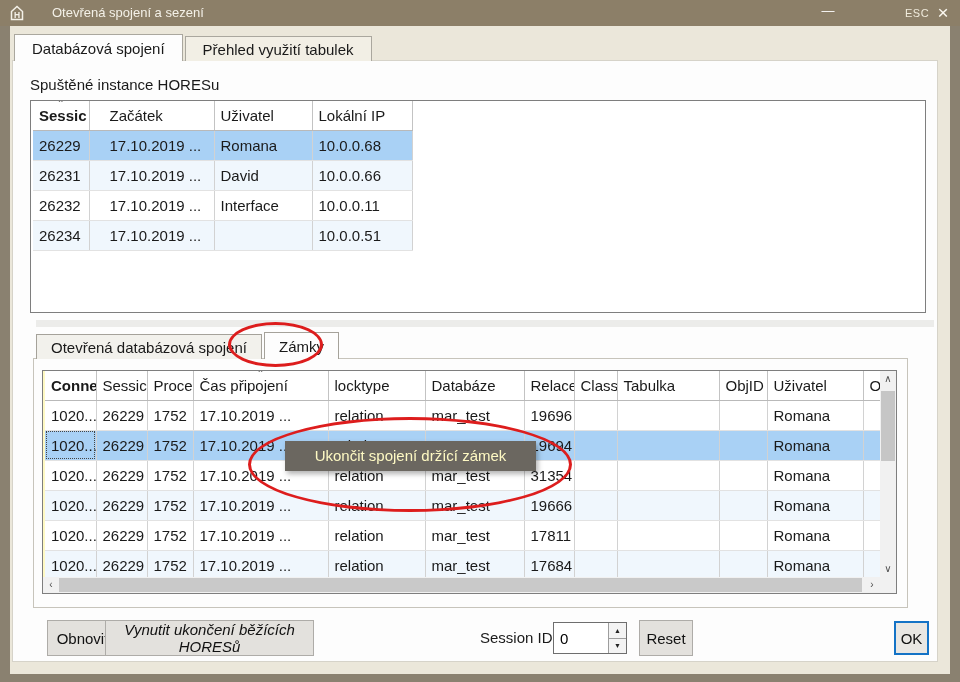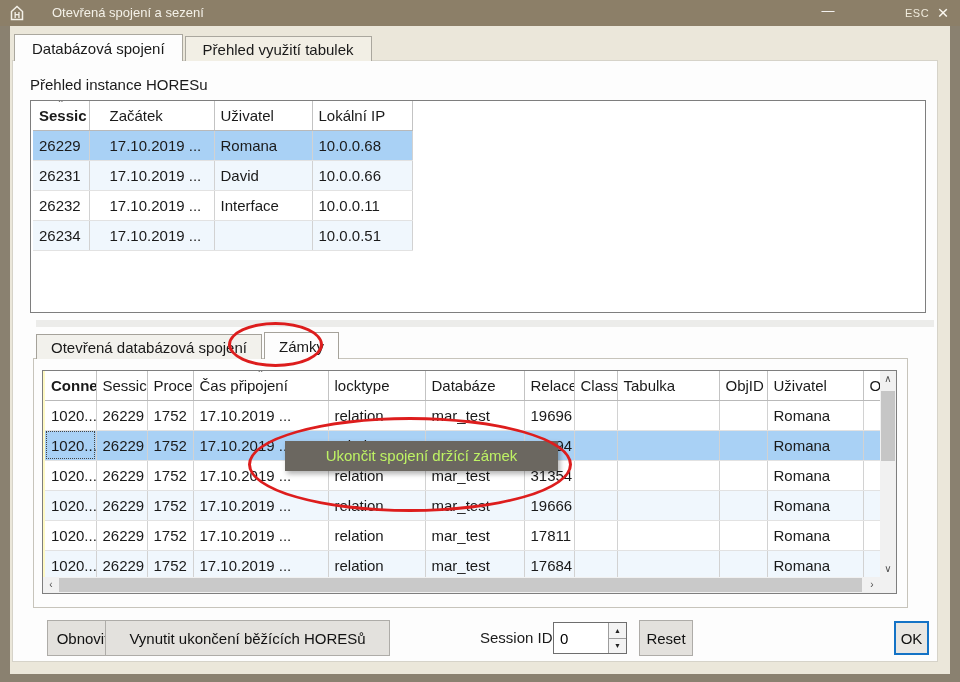--- a/index.html
+++ b/index.html
@@ -74,32 +74,32 @@
   .vscroll { position:absolute; top:0; right:0; bottom:16px; width:16px; background:#f1f1f1; }
   .hscroll { position:absolute; left:0; right:16px; bottom:0; height:16px; background:#f1f1f1; }
   .scorner { position:absolute; right:0; bottom:0; width:16px; height:16px; background:#f1f1f1; }
   .sarrow { position:absolute; width:16px; height:16px; text-align:center; line-height:15px; font-size:10px; color:#505050; }
   .sarrow.up{ top:0; } .sarrow.down{ bottom:0; } .sarrow.lft{ left:0; } .sarrow.rgt{ right:0; }
   .vthumb { position:absolute; left:1px; right:1px; top:20px; height:70px; background:#c6c6c6; }
   .hthumb { position:absolute; top:1px; bottom:1px; left:16px; right:18px; background:#c9c9c9; }
   
   .btn { position:absolute; background:#e3e1dd; border:1px solid #aeaca8; font-family:"Liberation Sans",sans-serif; font-size:15px; color:#111; }
   .btn-refresh { left:22px; top:620px; width:71px; height:36px;margin-left:25px; }
-  .btn-force { left:105px; top:620px; width:285px; height:36px; }
+  .btn-force { left:105px; top:620px; width:209px; height:36px;font-style:italic; }
   .lbl-session { position:absolute; left:480px; top:620px; line-height:36px; }
   .spinbox { position:absolute; left:553px; top:622px; width:74px; height:32px; border:1px solid #6e6e6e; background:#fff; display:flex; }
   .spinbox input { width:54px; border:0; outline:0; font-family:"Liberation Sans",sans-serif; font-size:15px; padding-left:6px; }
   .spins { width:18px; border-left:1px solid #9d9d9d; display:flex; flex-direction:column; }
   .spin { flex:1; display:flex; align-items:center; justify-content:center; font-size:7px; color:#222; background:#f3f3f3; }
   .spin.up { border-bottom:1px solid #9d9d9d; }
   .btn-reset { left:639px; top:620px; width:54px; height:36px; }
   .btn-ok { left:894px; top:621px; width:35px; height:34px; border:2px solid #1473c6; background:#e9e7e3; }
   
-  .tooltip { position:absolute; left:285px; top:441px; width:273px; height:30px; line-height:30px;
-             background:#6b6760; color:#bef264; text-align:center; font-size:15px; z-index:5;
+  .tooltip { position:absolute; left:285px; top:441px; width:251px; height:30px; line-height:30px;
+             background:#6b6760; color:#fef9c3; text-align:center; font-size:15px; z-index:5;
              box-shadow:2px 3px 5px rgba(0,0,0,0.3); }
   .ellipse { position:absolute; border:3px solid #dd1d1d; border-radius:50%; z-index:6; pointer-events:none; background:transparent; }
   .ellipse.small { left:228px; top:322px; width:95px; height:45px; }
   .ellipse.large { left:248px; top:417px; width:324px; height:95px; }
 </style>
 </head>
 <body>
 
 <div id="win">
 
@@ -118,21 +118,21 @@
   <div class="edge-right"></div>
   <div class="edge-bottom"></div>
 
   <div class="panel"></div>
 
   <div class="maintabs">
     <div class="tab active">Databázová spojení</div>
     <div class="tab">Přehled využití tabulek</div>
   </div>
 
-  <div class="sec-label">Přehled instance HORESu</div>
+  <div class="sec-label">Spuštěné instance HORESu</div>
 
   <div class="t1-frame">
     <table class="grid t1">
       <thead>
           <tr>
             <th><span class="sort-caret">ˆ</span><span class="hl">Sessic</span></th>
             <th><span class="hl">Začátek</span></th>
             <th><span class="hl">Uživatel</span></th>
             <th><span class="hl">Lokální IP</span></th>
           </tr>

